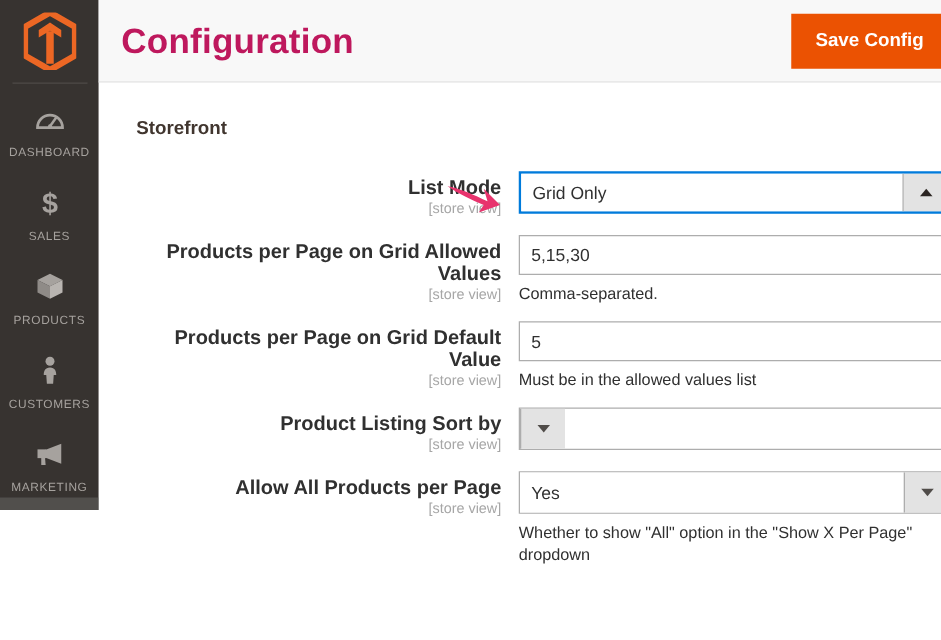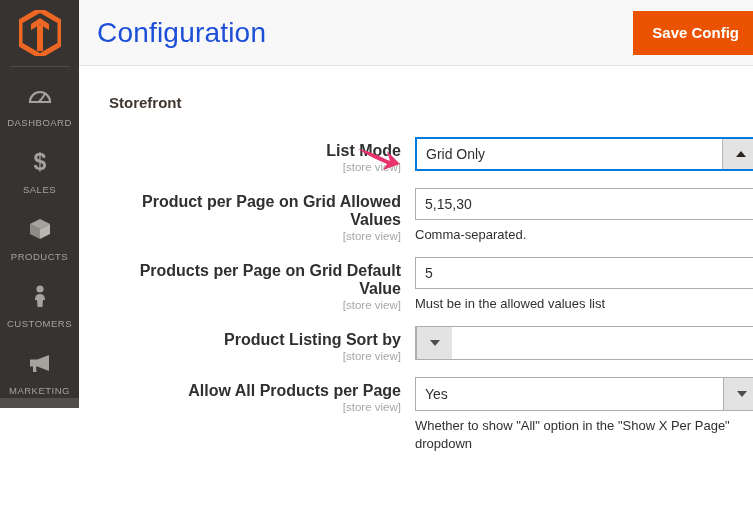--- a/index.html
+++ b/index.html
@@ -57,22 +57,22 @@
 
   .page-header {
     height: 66px;
     background: #f8f8f8;
     border-bottom: 1px solid #e3e3e3;
     display: flex; align-items: center; justify-content: space-between;
     padding: 0 18px 0 18px;
   }
   .page-title {
     font-size: 28px;
-    font-weight: 400;
-    color: #1d4ed8;
+    font-weight: 700;
+    color: #be185d;
     letter-spacing: 0.2px;
     line-height: 34px;
   }
   .save-button {
     background: #eb5202;
     color: #ffffff;
     border: none;
     font-size: 15px;
     font-weight: bold;
     padding: 13px 19px 14px 19px;
@@ -301,21 +301,21 @@
             <span class="select-value">Grid Only</span>
             <span class="select-btn">
               <span class="tri tri-up"></span>
             </span>
           </div>
         </div>
       </div>
 
       <div class="field-row">
         <div class="field-label-col">
-          <label class="field-label">Product per Page on Grid Allowed Values</label>
+          <label class="field-label">Products per Page on Grid Allowed Values</label>
           <span class="field-scope">[store view]</span>
         </div>
         <div class="field-control-col">
           <input class="text-input" type="text" value="5,15,30" style="">
           <div class="field-note">Comma-separated.</div>
         </div>
       </div>
 
       <div class="field-row">
         <div class="field-label-col">

